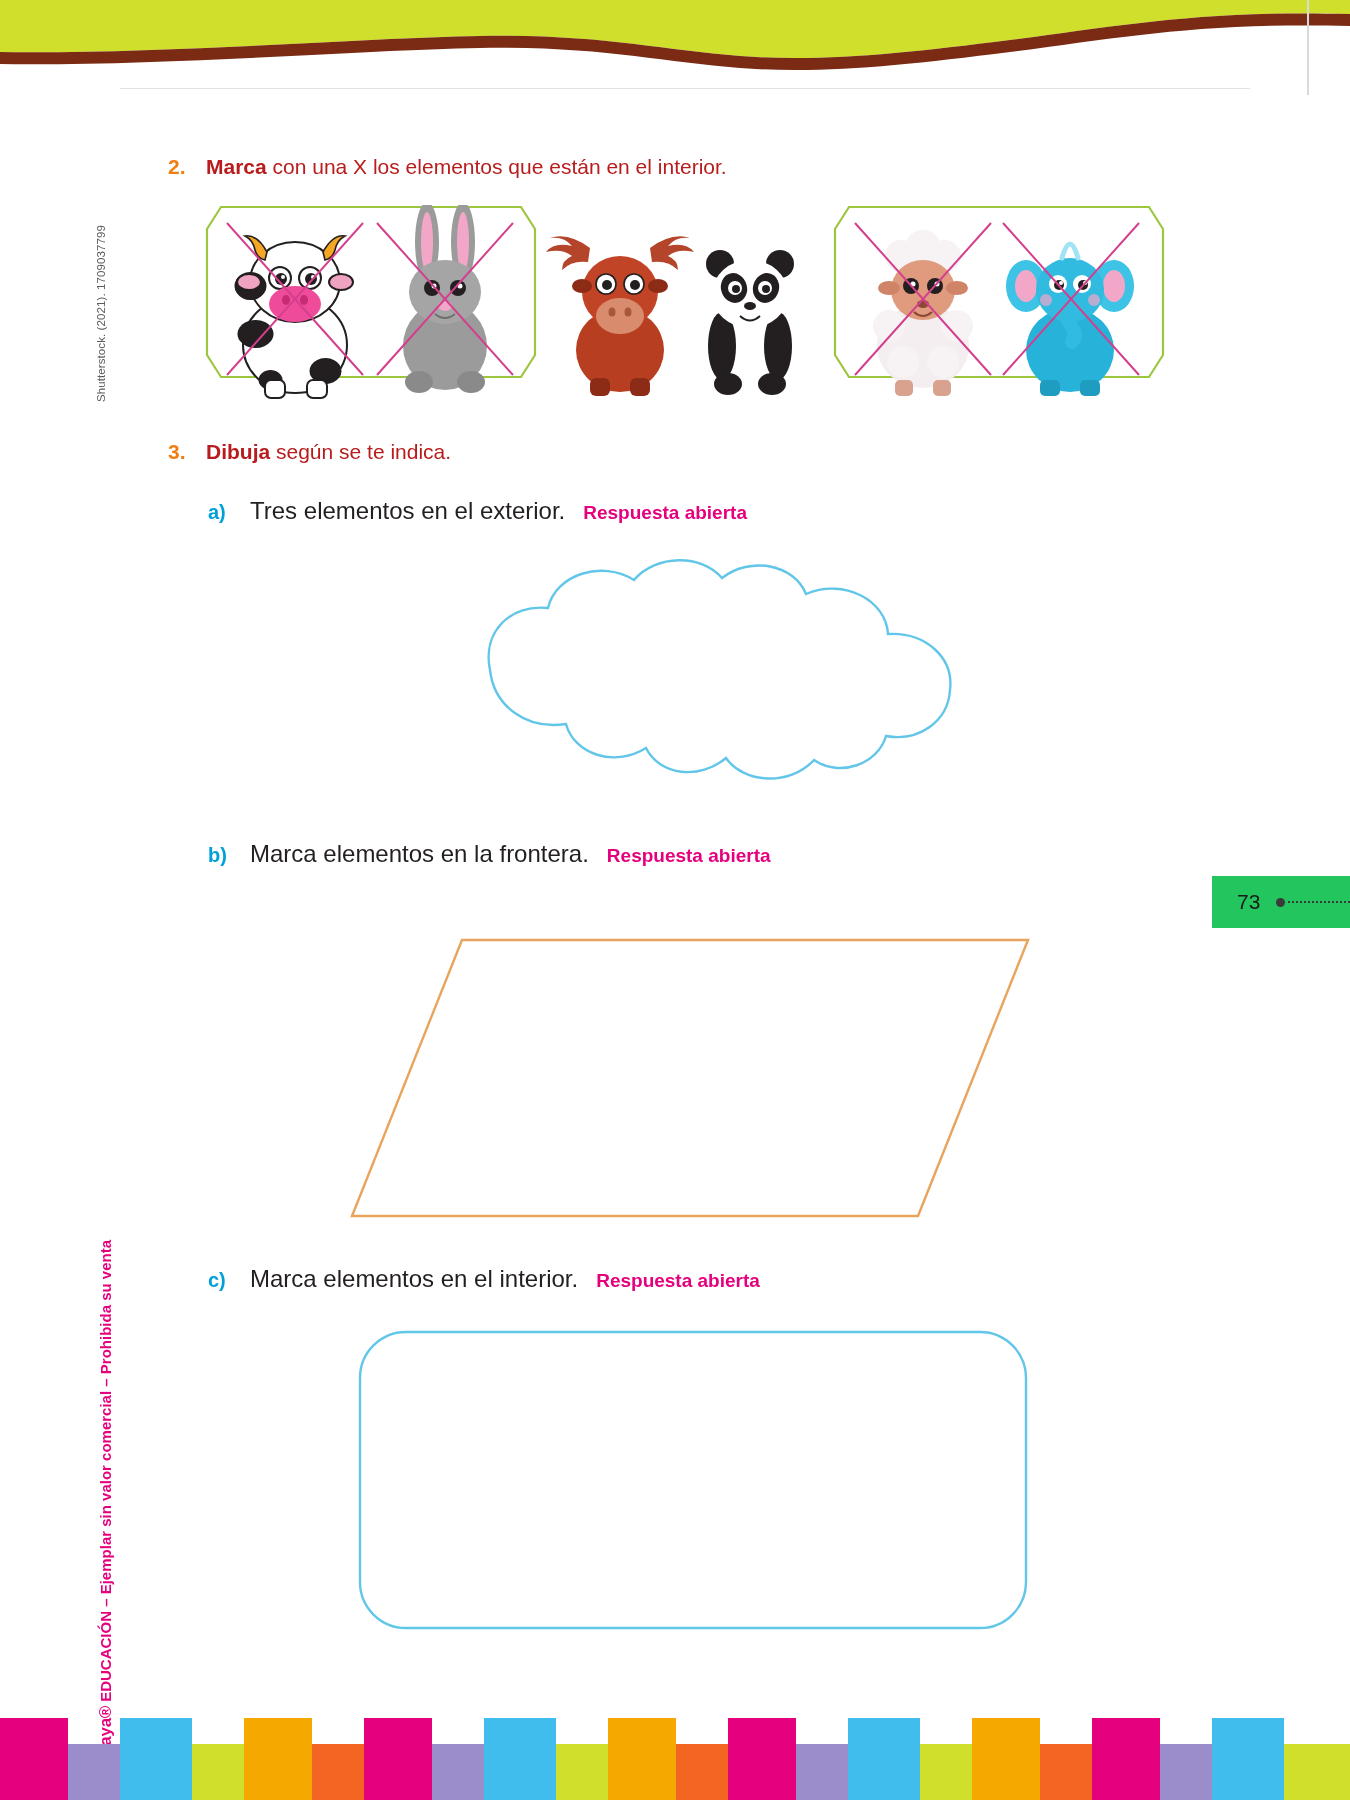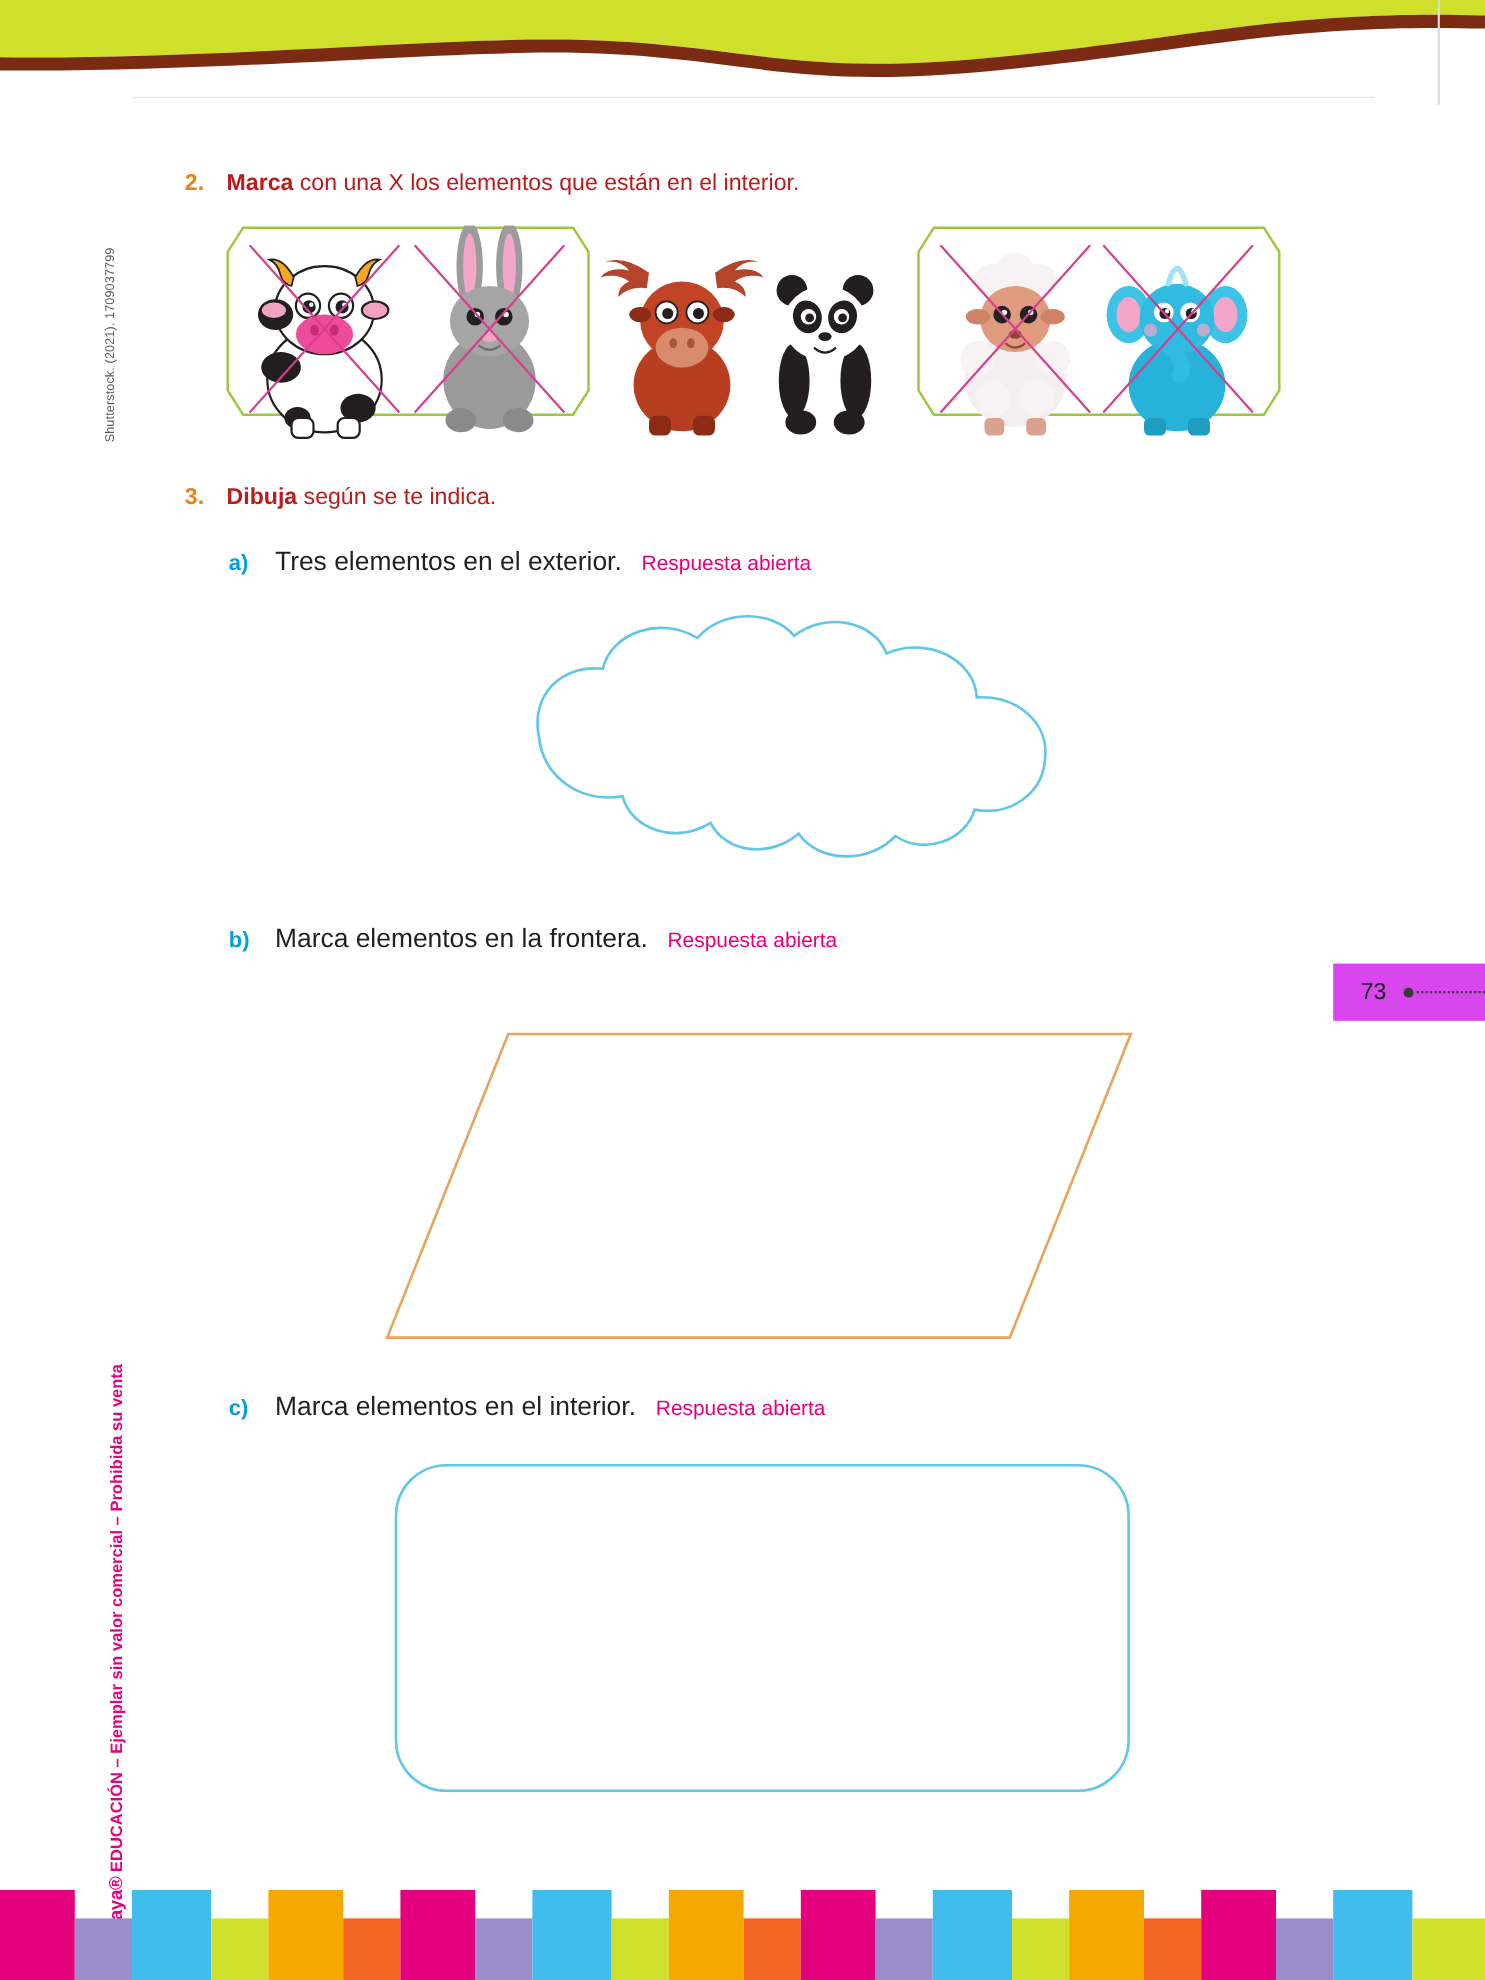--- a/index.html
+++ b/index.html
@@ -104,20 +104,21 @@
     flex: none;
   }
   .sub-text {
     font-size: 24px;
     color: #231f20;
   }
   .answer-note {
     font-size: 19px;
     color: #e5007e;
     margin-left: 18px;
+    font-weight: bold;
   }
 
   
   .animals {
     position: absolute;
     left: 205px; top: 205px;
     width: 1000px; height: 190px;
   }
   .animals svg { display: block; }
 
@@ -125,21 +126,21 @@
   .shape {
     position: absolute;
   }
   .shape svg { display: block; }
 
   
   .page-tab {
     position: absolute;
     left: 1212px; top: 876px;
     width: 138px; height: 52px;
-    background: #d946ef;
+    background: #22c55e;
     display: flex;
     align-items: center;
   }
   .page-tab .num {
     font-size: 21px;
     color: #1a1a1a;
     margin-left: 25px;
   }
   .page-tab .dot {
     width: 9px; height: 9px;

